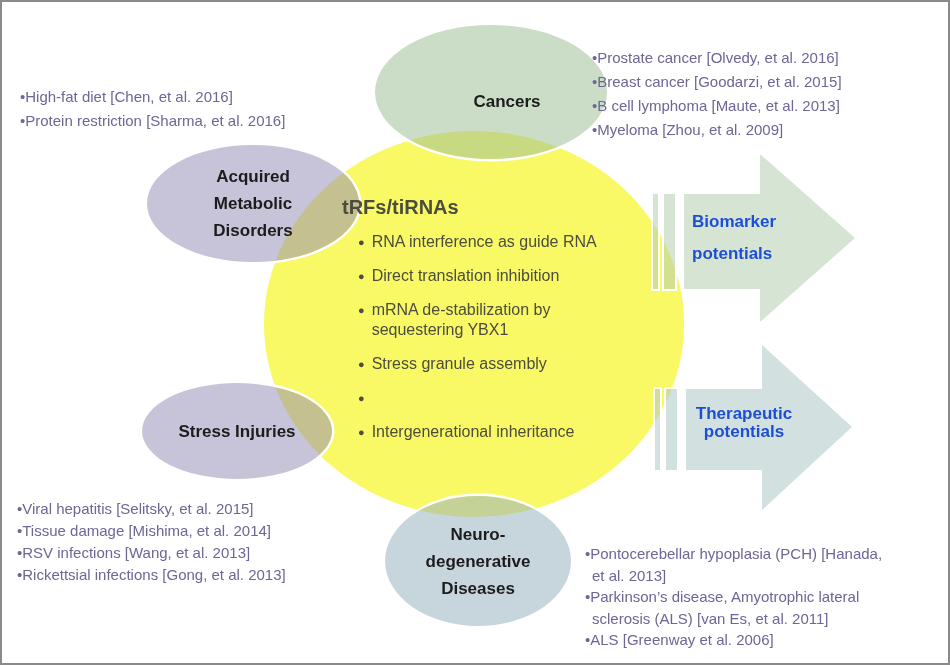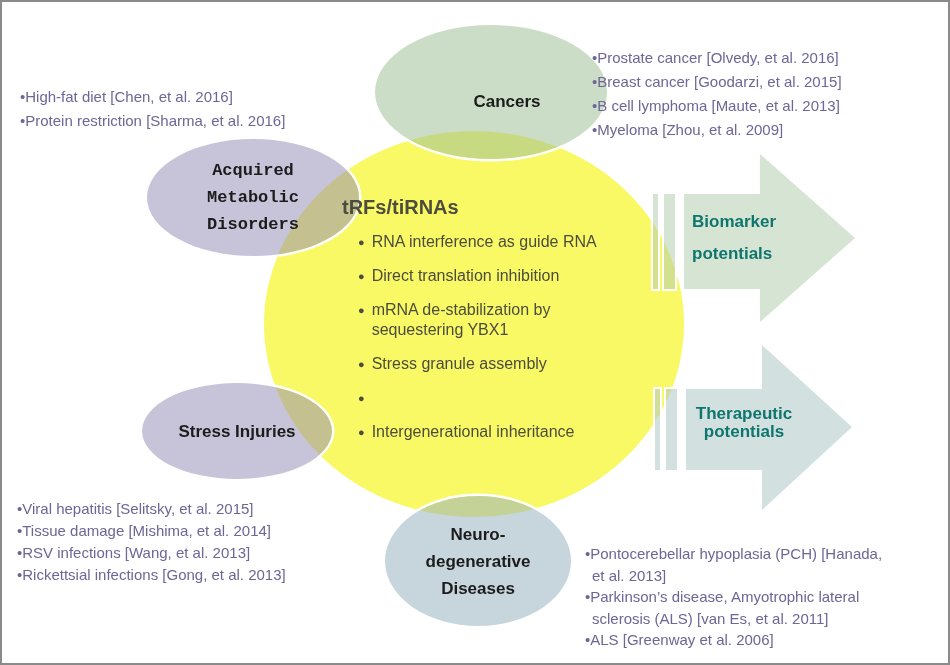--- a/index.html
+++ b/index.html
@@ -17,21 +17,21 @@
   
   .venn{
     position:absolute;border-radius:50%;z-index:2;
     box-shadow:0 0 0 2.5px #ffffff;
     display:flex;align-items:center;justify-content:center;
   }
   .venn .venn-label{
     font-weight:bold;font-size:17px;color:#1c1c1c;text-align:center;
     line-height:27px;
   }
-  .venn-metabolic{left:145px;top:137px;width:212px;height:117px;background:rgba(148,140,183,0.52);font-family:Liberation Mono, monospace;}
+  .venn-metabolic{left:145px;top:143px;width:212px;height:117px;background:rgba(148,140,183,0.52);}
   .venn-cancers{left:373px;top:23px;width:232px;height:134px;background:rgba(160,193,152,0.55);}
   .venn-cancers .venn-label{margin-top:18px;margin-left:32px;}
   .venn-stress{left:140px;top:381px;width:190px;height:96px;background:rgba(148,140,183,0.52);}
   .venn-neuro{left:383px;top:494px;width:186px;height:130px;background:rgba(153,179,193,0.55);}
   
   .center-title{
     position:absolute;left:340px;top:194px;width:300px;
     font-size:20px;font-weight:bold;color:#4c4c3f;z-index:3;
   }
   .center-list{position:absolute;left:356px;top:230px;width:330px;z-index:3;}
@@ -54,21 +54,21 @@
   .arrow{position:absolute;z-index:2;}
   .arrow-biomarker{
     left:682px;top:152px;width:171px;height:168px;background:rgba(180,206,176,0.55);
     clip-path:polygon(0% 23.8%,44.4% 23.8%,44.4% 0%,100% 50%,44.4% 100%,44.4% 80.4%,0% 80.4%);
   }
   .arrow-therapeutic{
     left:684px;top:343px;width:166px;height:165px;background:rgba(174,198,198,0.55);
     clip-path:polygon(0% 26.7%,45.8% 26.7%,45.8% 0%,100% 49.7%,45.8% 100%,45.8% 75.8%,0% 75.8%);
   }
   .arrow-label{
-    position:absolute;z-index:3;font-weight:bold;color:#0f766e;font-size:17px;
+    position:absolute;z-index:3;font-weight:bold;color:#1d4ed8;font-size:17px;
   }
   .arrow-label-biomarker{left:690px;top:204px;width:115px;line-height:32px;text-align:left;}
   .arrow-label-therapeutic{left:684px;top:403px;width:116px;line-height:18px;text-align:center;}
 </style>
 </head>
 <body>
 
 <div class="canvas">
 
   <div class="yellow-blob"></div>

